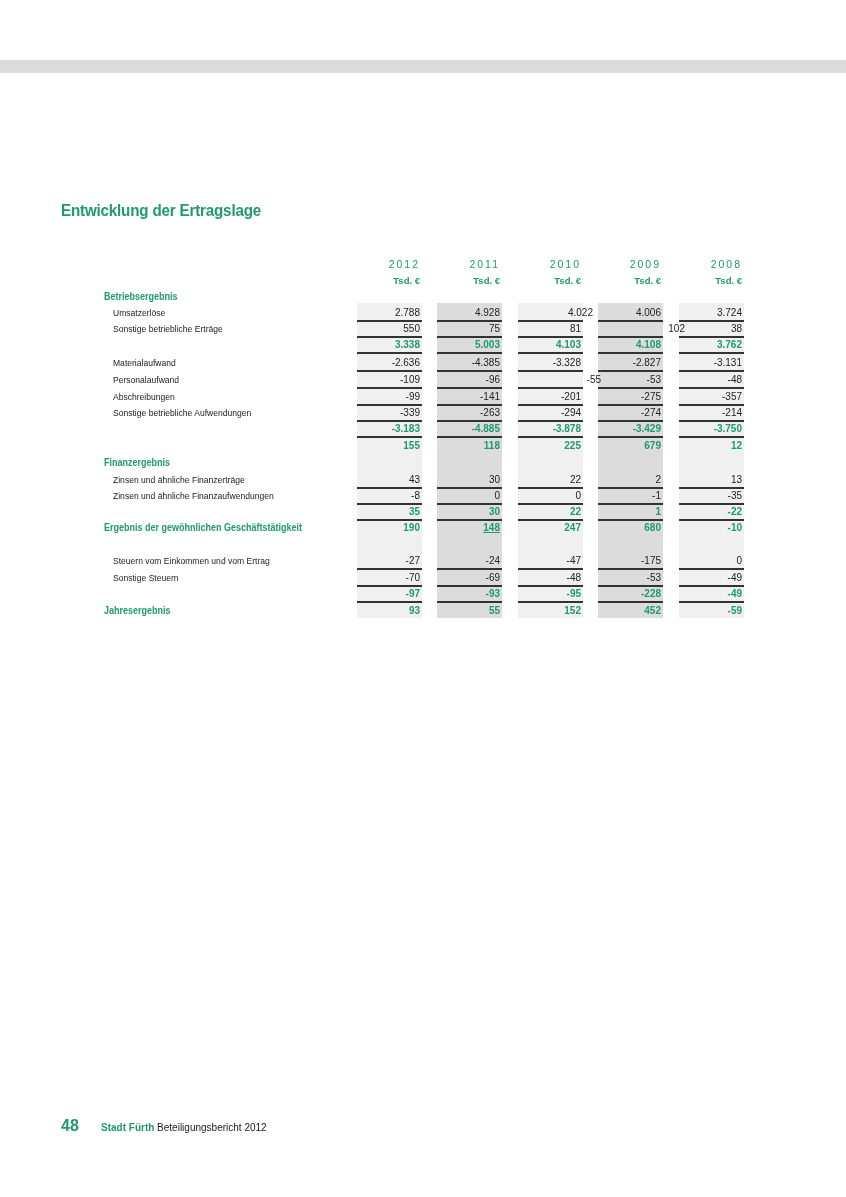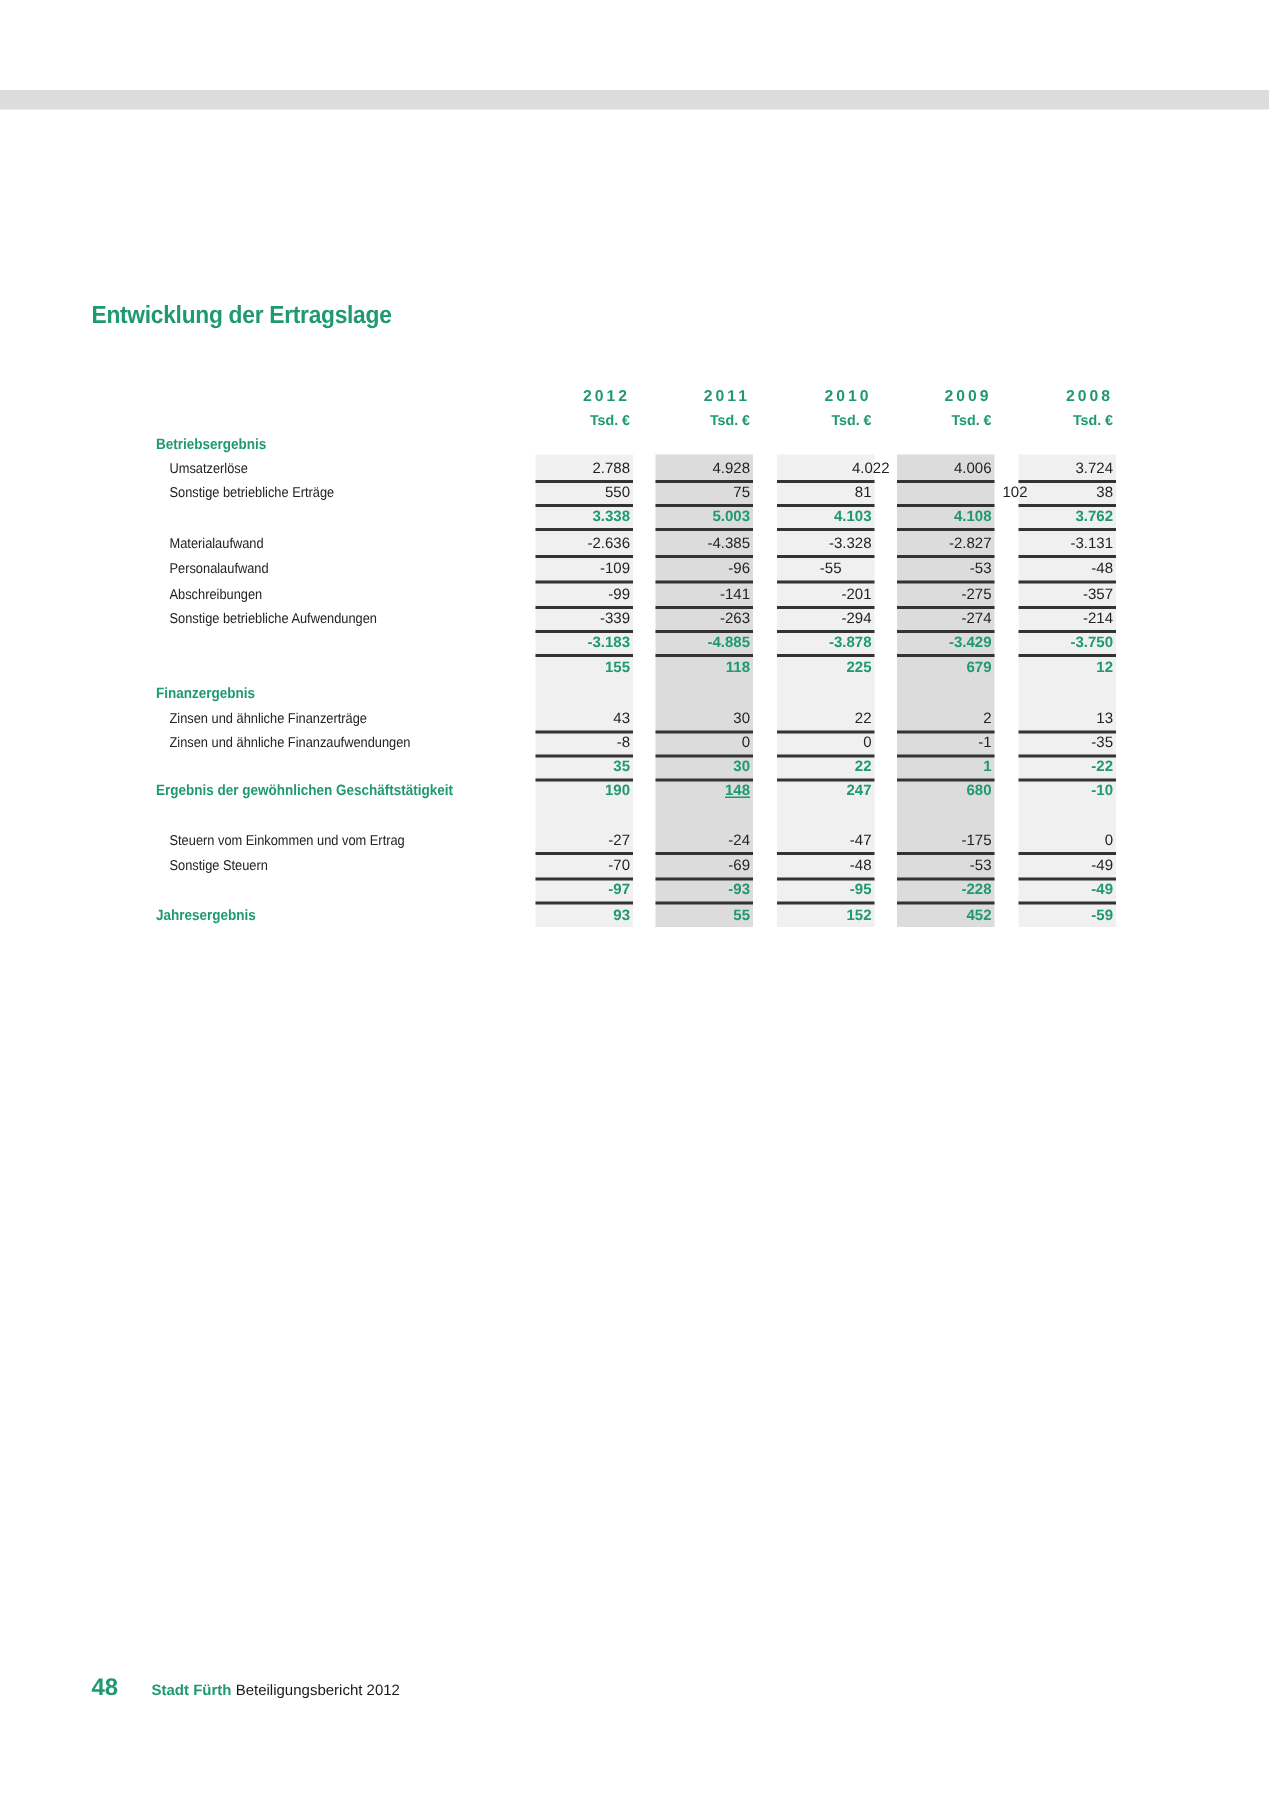--- a/index.html
+++ b/index.html
@@ -19,21 +19,21 @@
     position: absolute; font-size: 9.5px; line-height: 16px; white-space: nowrap;
     transform: scaleX(0.9); transform-origin: left center; color: #222;
   }
   .label.sub { left: 113px; }
   .label.head { left: 104px; font-weight: bold; color: #1f9a6e; font-size: 10px; }
   .cell {
     position: absolute; width: 63px; text-align: right; font-size: 10px; line-height: 16px;
     color: #222;
   }
   .cell.total { color: #1f9a6e; font-weight: bold; }
-  .yr { position: absolute; width: 63px; text-align: right; font-size: 10.5px; font-weight: bold; color: #1f9a6e; letter-spacing: 2px; }
+  .yr { position: absolute; width: 63px; text-align: right; font-size: 10.5px; font-weight: normal; color: #1f9a6e; letter-spacing: 2px; }
   .unit { position: absolute; width: 63px; text-align: right; font-size: 9.5px; font-weight: bold; color: #1f9a6e; }
   .rule { position: absolute; height: 1.6px; background: #333; width: 65px; }
   .footer-page { position: absolute; left: 61px; top: 1117px; font-size: 16px; font-weight: bold; color: #1f9a6e; }
   .footer-text { position: absolute; left: 101px; top: 1122px; font-size: 10px; white-space: nowrap; }
   .footer-text .brand { color: #1f9a6e; font-weight: bold; }
 </style>
 </head>
 <body>
 
 <div class="topbar"></div>
@@ -98,21 +98,21 @@
     <div class="rule" style="left: 518px; top: 370px;"></div>
     <div class="cell" style="left: 598px; top: 355px;">-2.827</div>
     <div class="rule" style="left: 598px; top: 370px;"></div>
     <div class="cell" style="left: 679px; top: 355px;">-3.131</div>
     <div class="rule" style="left: 679px; top: 370px;"></div>
     <div class="label sub" style="top: 372px;">Personalaufwand</div>
     <div class="cell" style="left: 357px; top: 372px;">-109</div>
     <div class="rule" style="left: 357px; top: 387px;"></div>
     <div class="cell" style="left: 437px; top: 372px;">-96</div>
     <div class="rule" style="left: 437px; top: 387px;"></div>
-    <div class="cell" style="left: 498px; top: 372px;">-55</div>
+    <div class="cell" style="left: 538px; top: 372px;">-55</div>
     <div class="rule" style="left: 518px; top: 387px;"></div>
     <div class="cell" style="left: 598px; top: 372px;">-53</div>
     <div class="rule" style="left: 598px; top: 387px;"></div>
     <div class="cell" style="left: 679px; top: 372px;">-48</div>
     <div class="rule" style="left: 679px; top: 387px;"></div>
     <div class="label sub" style="top: 389px;">Abschreibungen</div>
     <div class="cell" style="left: 357px; top: 389px;">-99</div>
     <div class="rule" style="left: 357px; top: 404px;"></div>
     <div class="cell" style="left: 437px; top: 389px;">-141</div>
     <div class="rule" style="left: 437px; top: 404px;"></div>

